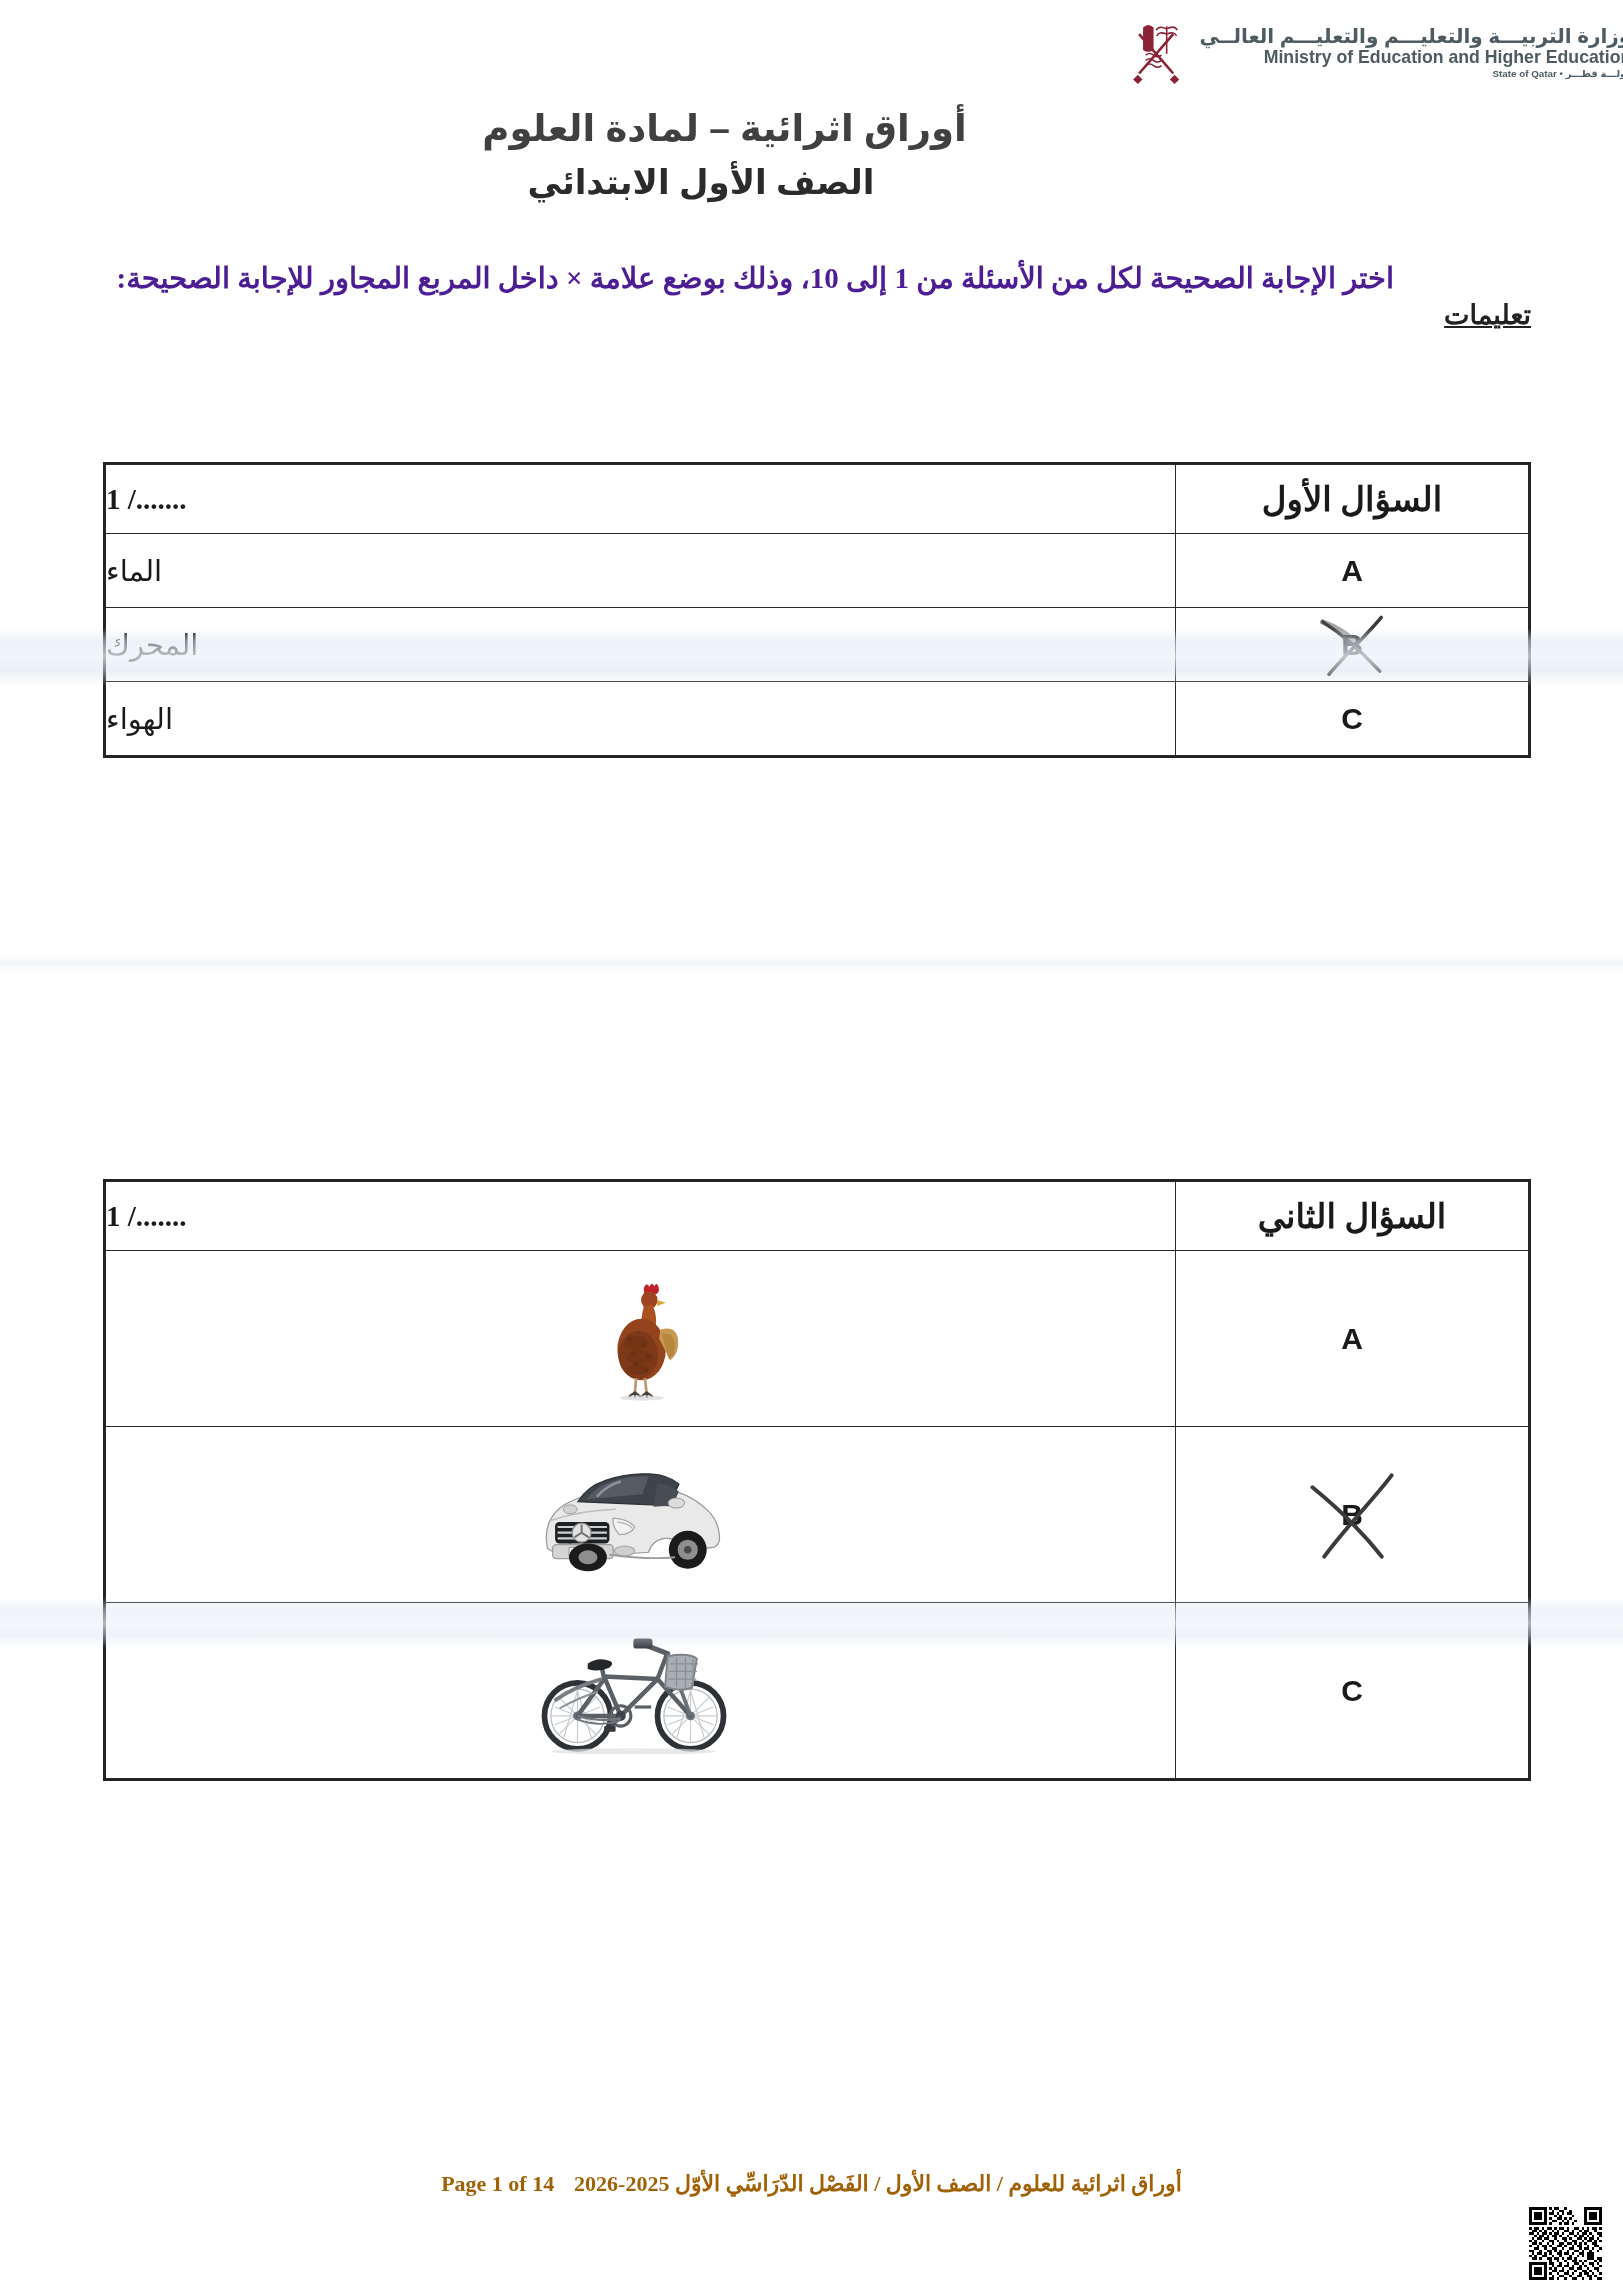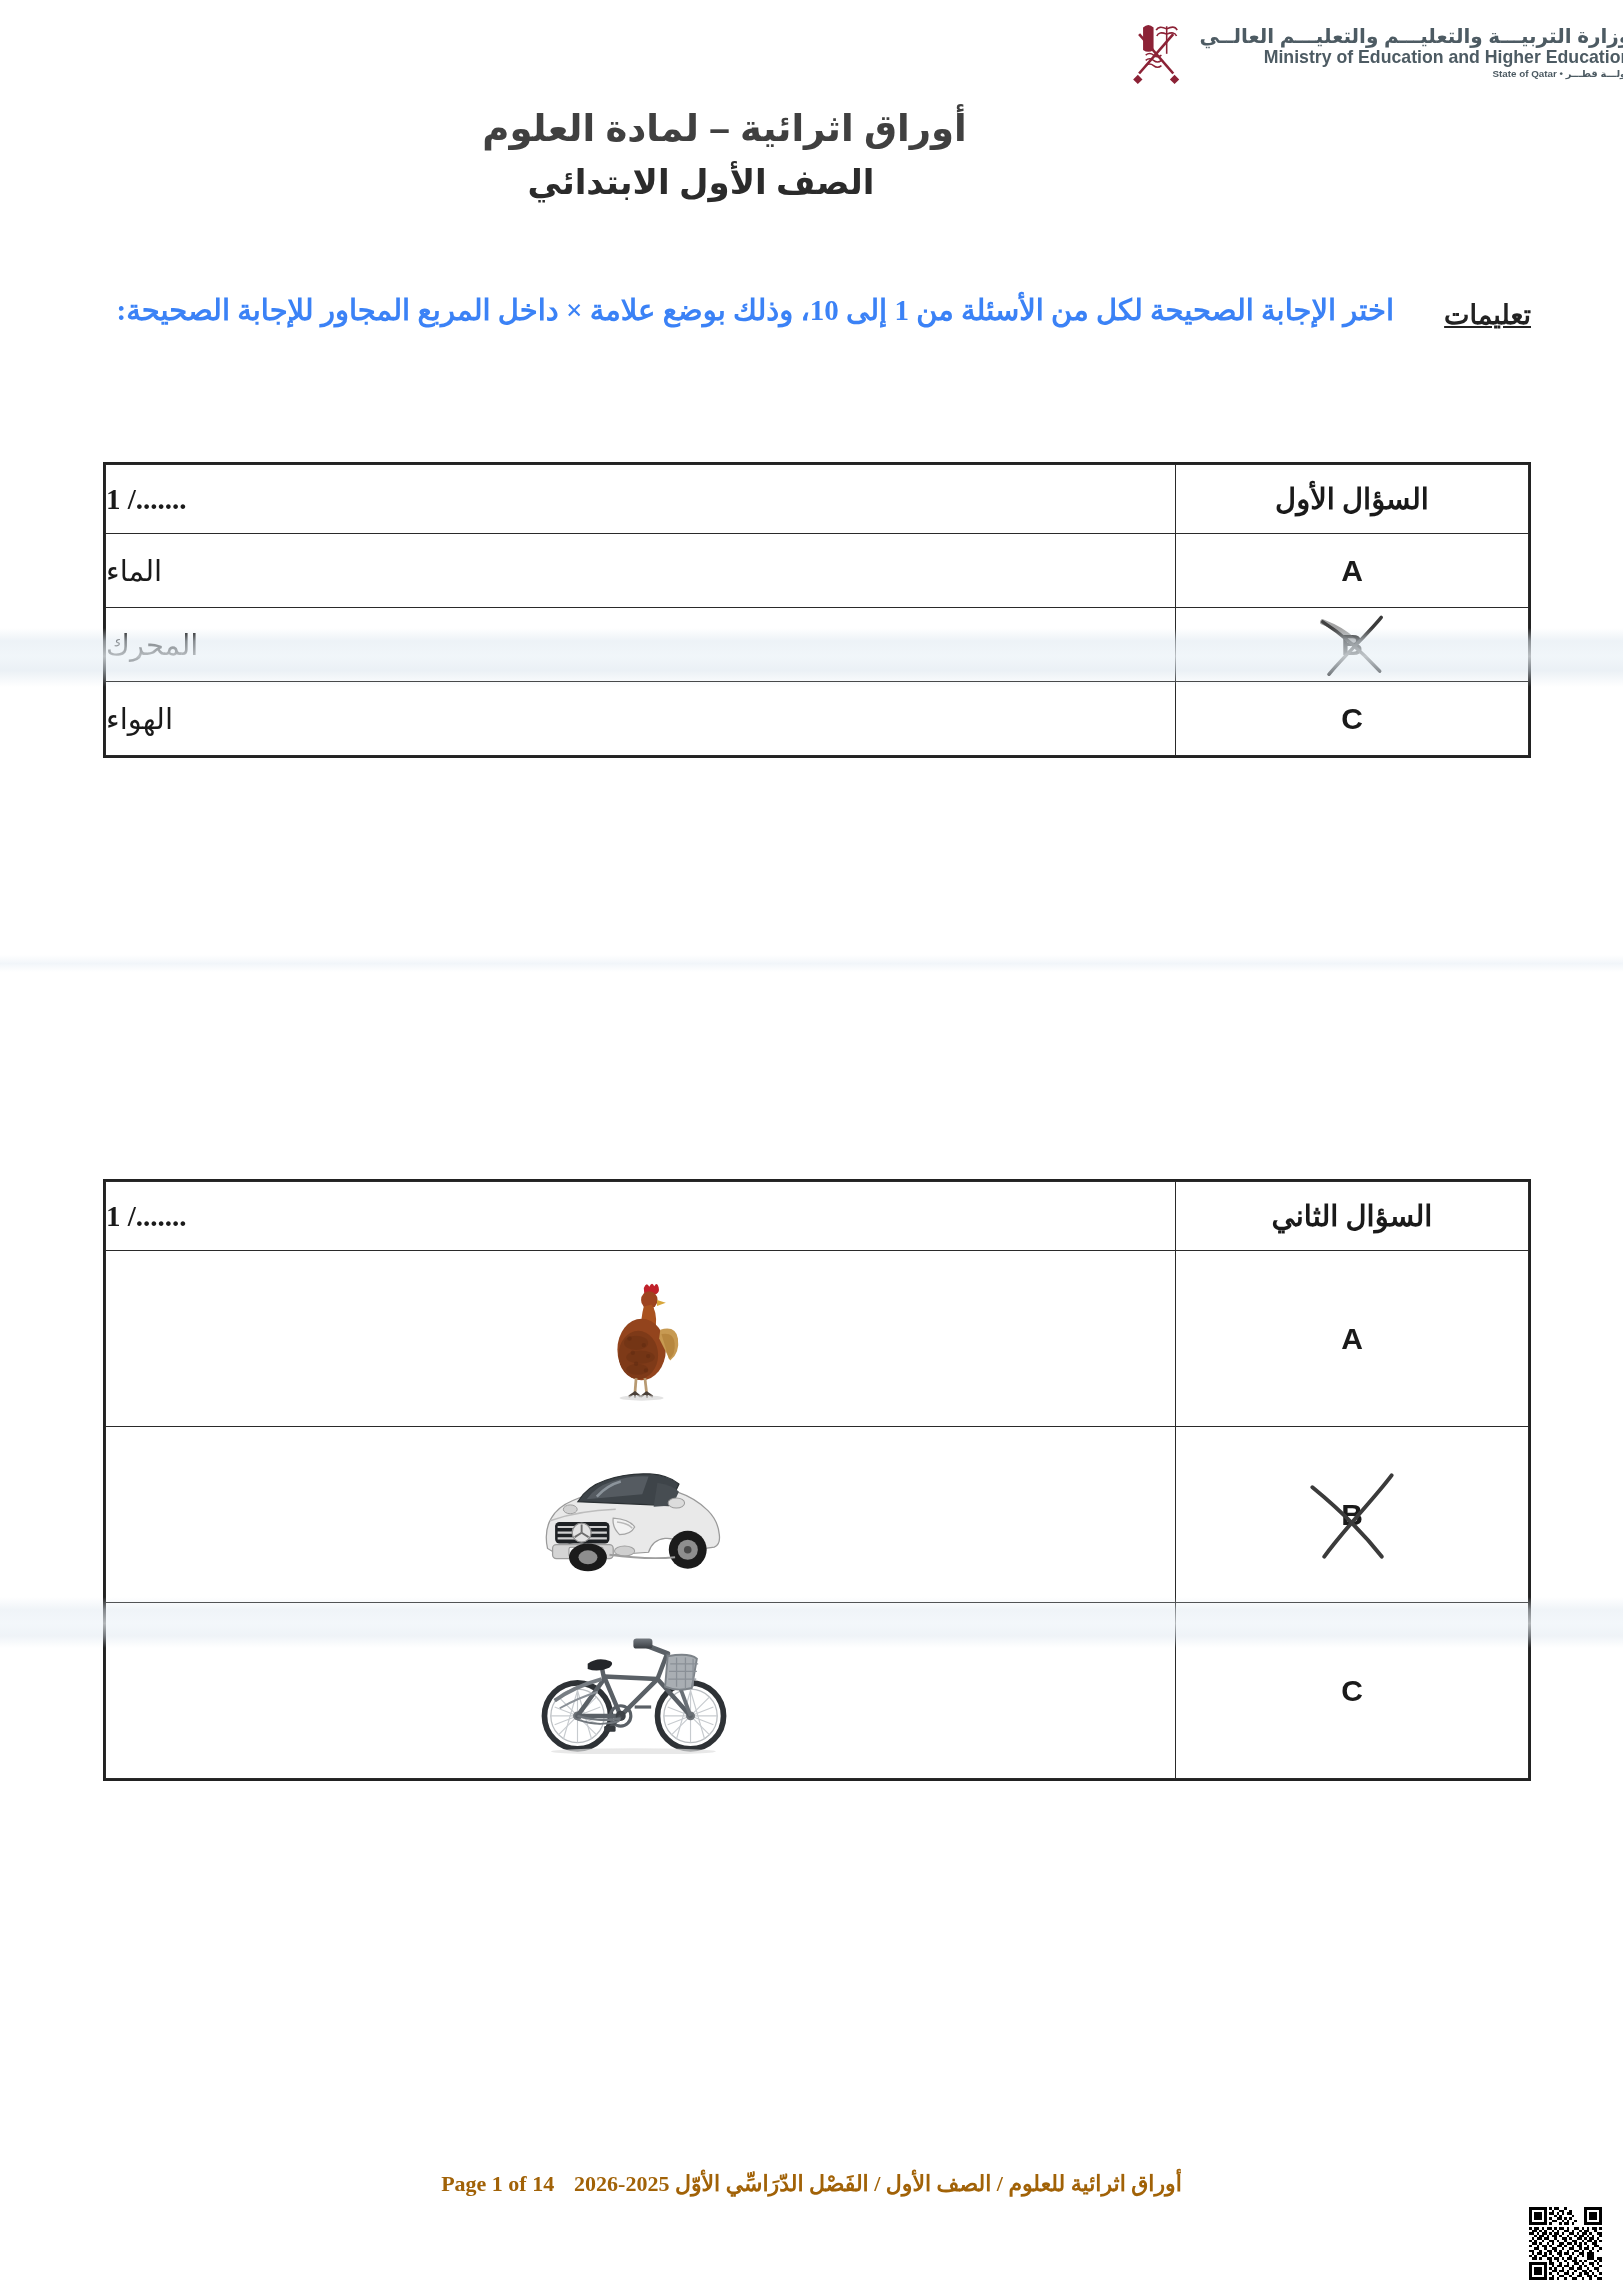--- a/index.html
+++ b/index.html
@@ -148,24 +148,23 @@
     text-align: right;
     padding-top: 42px;
     text-decoration: underline;
   }
   .instr-body {
     flex: 1 1 auto;
     font-family: "Liberation Serif", "DejaVu Serif", serif;
     font-size: 29px;
     font-weight: bold;
     line-height: 1.48;
-    color: #3b82f6;
+    color: #4c1d95;
     text-align: right;
     padding-left: 6.5px;
-    margin-top: 32px;
   }
 
   
   .qtable {
     position: absolute;
     left: 103px;
     width: 1428px;
     border: 2px solid #222;
     border-collapse: collapse;
     background: #fff;
@@ -180,21 +179,21 @@
     border: 1.3px solid #2a2a2a;
     padding: 0;
     vertical-align: middle;
     background: #fff;
   }
 
   .cell-qlabel {
     width: 352px;
     text-align: center;
     font-family: "Liberation Serif", "DejaVu Serif", serif;
-    font-size: 29px;
+    font-size: 34px;
     font-weight: bold;
     color: #1a1a1a;
     height: 68px;
   }
   .cell-score {
     text-align: left;
     direction: ltr;
     padding-right: 0;
     padding-left: 22px;
     font-family: "Liberation Serif", "DejaVu Serif", serif;

